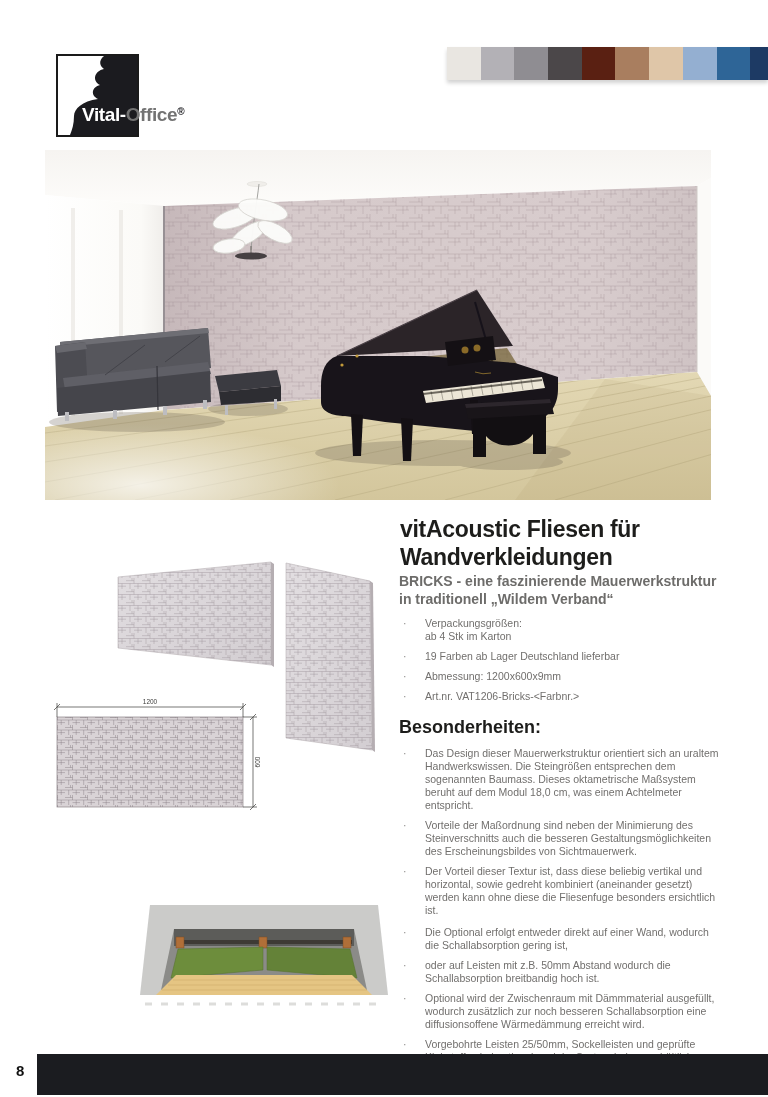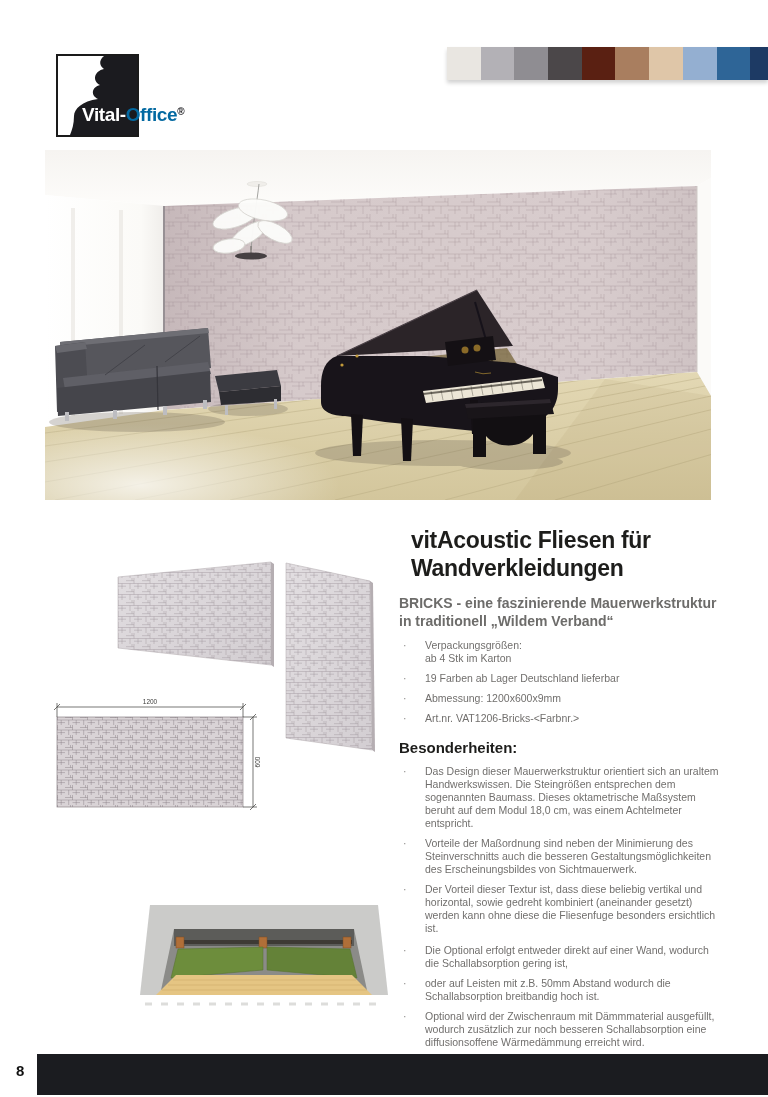--- a/index.html
+++ b/index.html
@@ -3,36 +3,36 @@
 <meta charset="utf-8">
 <style>
   html,body{margin:0;padding:0;}
   .page{position:relative;width:768px;height:1097px;background:#ffffff;overflow:hidden;
         font-family:"Liberation Sans",sans-serif;color:#1c1c1a;}
   
   .logo{position:absolute;left:56px;top:54px;width:200px;height:84px;}
   .logo svg{position:absolute;left:0;top:0;}
   .logo-text{position:absolute;left:26px;top:50px;font-size:19px;font-weight:bold;letter-spacing:-0.4px;white-space:nowrap;}
   .logo-text .w{color:#ffffff;}
-  .logo-text .b{color:#0369a1;}
+  .logo-text .b{color:#737373;}
   .logo-text sup{font-size:10px;vertical-align:6px;color:#16161a;}
   
   .swatches{position:absolute;left:447px;top:47px;width:321px;height:33px;display:flex;overflow:hidden;
             box-shadow:0 3px 4px rgba(0,0,0,0.18);}
   .swatch{flex:0 0 33.7px;height:33px;}
   
   .photo{position:absolute;left:45px;top:150px;width:666px;height:350px;}
   
   .panels{position:absolute;left:110px;top:556px;}
   .dim{position:absolute;left:50px;top:695px;}
   .section-drawing{position:absolute;left:135px;top:898px;}
   
   .col{position:absolute;left:399px;top:514px;width:324px;}
-  .col h1{margin:12px;font-size:23px;line-height:28px;font-weight:bold;letter-spacing:-0.3px;color:#1d1d1b;}
-  .col h2{margin:14px 0 7px 0;font-size:15px;font-weight:bold;color:#1d1d1b;}
+  .col h1{margin:1px;font-size:23px;line-height:28px;font-weight:bold;letter-spacing:-0.3px;color:#1d1d1b;}
+  .col h2{margin:14px 0 7px 0;font-size:18px;font-weight:bold;color:#1d1d1b;}
   .subtitle{font-size:14px;line-height:18px;font-weight:bold;color:#6d6c6a;}
   ul.blist{list-style:none;margin:9px 0 0 0;padding:0;}
   ul.blist li{display:flex;margin:0 0 7px 0;font-size:10.5px;line-height:13px;color:#716f6d;}
   ul.blist .dot{flex:0 0 22px;padding-left:4px;color:#8a8886;}
   ul.blist .txt{flex:1;white-space:pre-line;}
   
   .footer-bar{position:absolute;left:37px;top:1054px;width:731px;height:41px;background:#1b1c20;}
   .page-number{position:absolute;left:16px;top:1062px;font-size:15px;font-weight:bold;color:#111;}
 </style>
 </head>

